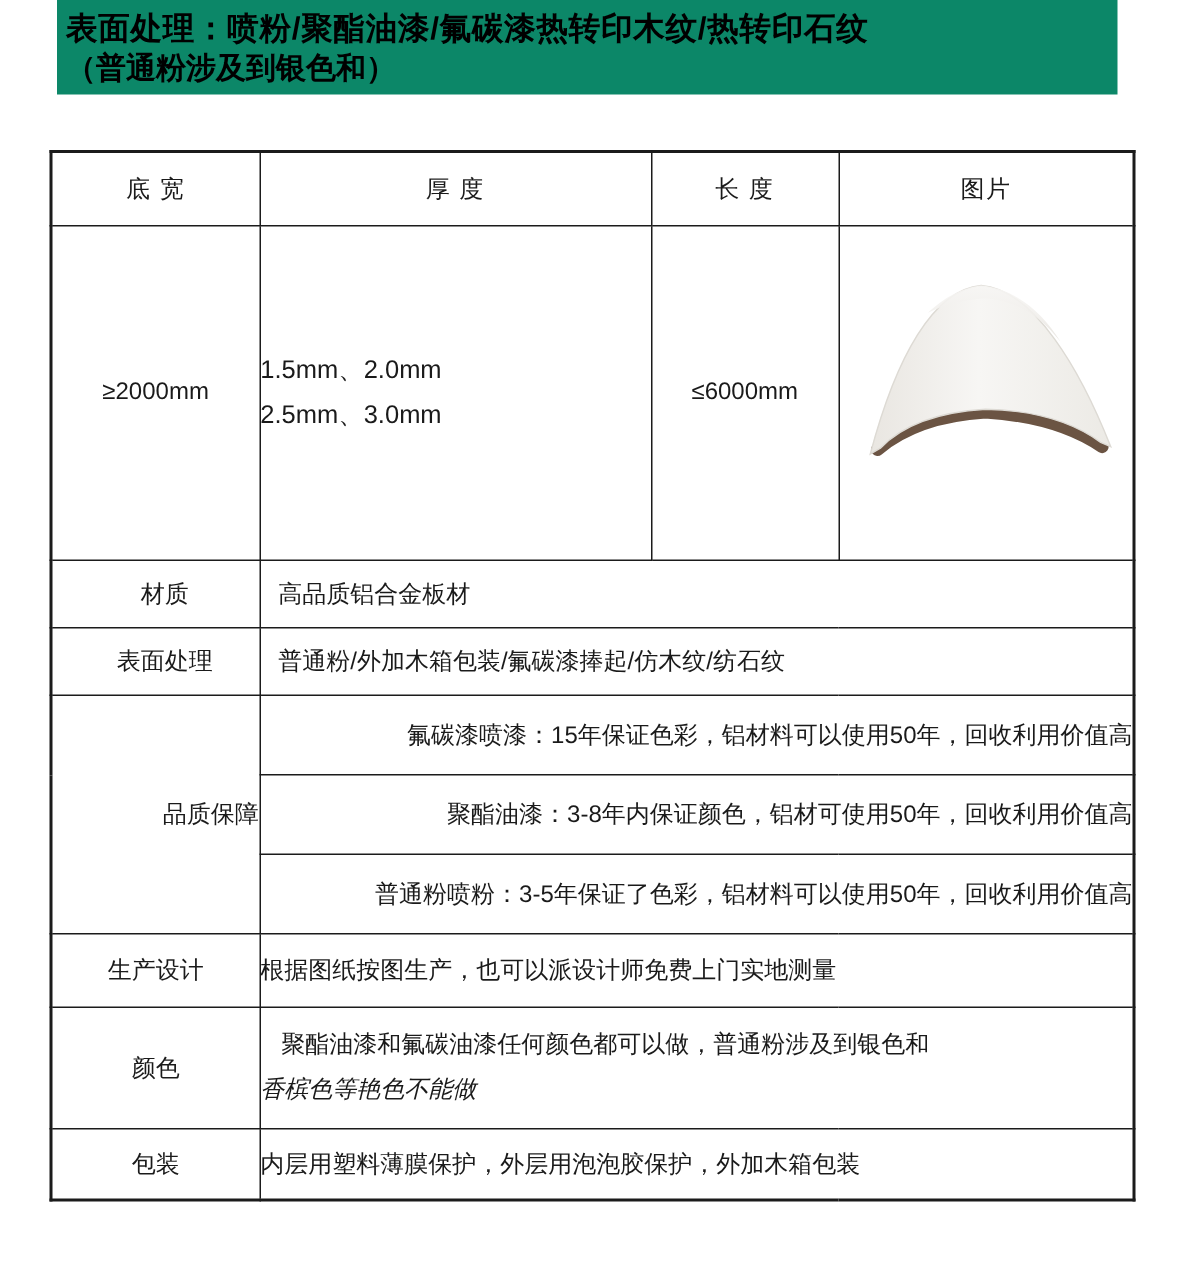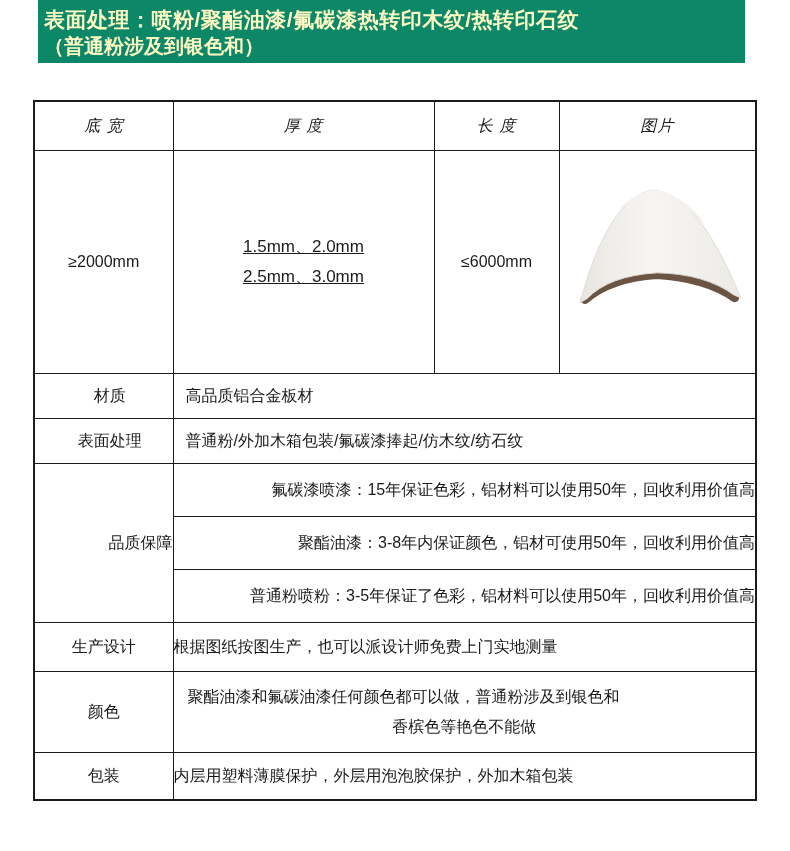--- a/index.html
+++ b/index.html
@@ -20,40 +20,40 @@
     border-collapse:collapse;table-layout:fixed;
     border:2px solid #1b1b1b;
   }
   table.spec td, table.spec th{
     border:1.5px solid #1b1b1b;
     vertical-align:middle;
     padding:0;
     font-size:16px;
     font-weight:400;
   }
-  th.hdr{height:48px;font-size:17px;font-weight:700;text-align:center;letter-spacing:1px;font-style:italic;}
+  th.hdr{height:48px;font-size:17px;font-weight:700;text-align:center;letter-spacing:1px;}
   tr.dimrow td{height:222px;}
   td.dim{font-size:17px;text-align:center;margin-left:28px;}
-  .thk-line{line-height:30px;text-align:center;font-size:17px;text-decoration:underline;}
+  .thk-line{line-height:30px;text-align:left;font-size:17px;}
   td.label{text-align:center;}
   td.content{text-align:left;padding-left:14px;margin-left:20px;}
   tr.r-short td{height:44px;padding-left:12px;}
   tr.r-q td{height:52px;text-align:right;}
   tr.r-prod td{height:48px;}
   tr.r-color td{height:80px;}
   tr.r-pack td{height:46px;}
   .color-l1{padding-left:14px;line-height:30px;}
-  .color-l2{text-align:center;line-height:30px;}
+  .color-l2{line-height:30px;font-style:italic;}
   td.photo-cell{text-align:center;vertical-align:middle;background:#ffffff;}
   .photo-wrap{display:inline-block;margin-top:-6px;}
 </style>
 </head>
 <body>
 
-<div class="banner" style="background: rgb(12, 135, 104); color: #fef9c3;">
+<div class="banner" style="background: rgb(12, 135, 104); color: #000000;">
   <div class="l1">表面处理：喷粉/聚酯油漆/氟碳漆热转印木纹/热转印石纹</div>
   <div class="l2">（普通粉涉及到银色和）</div>
 </div>
 
 <table class="spec">
   <colgroup>
     <col style="width:139px">
     <col style="width:261px">
     <col style="width:125px">
     <col style="width:197px">

